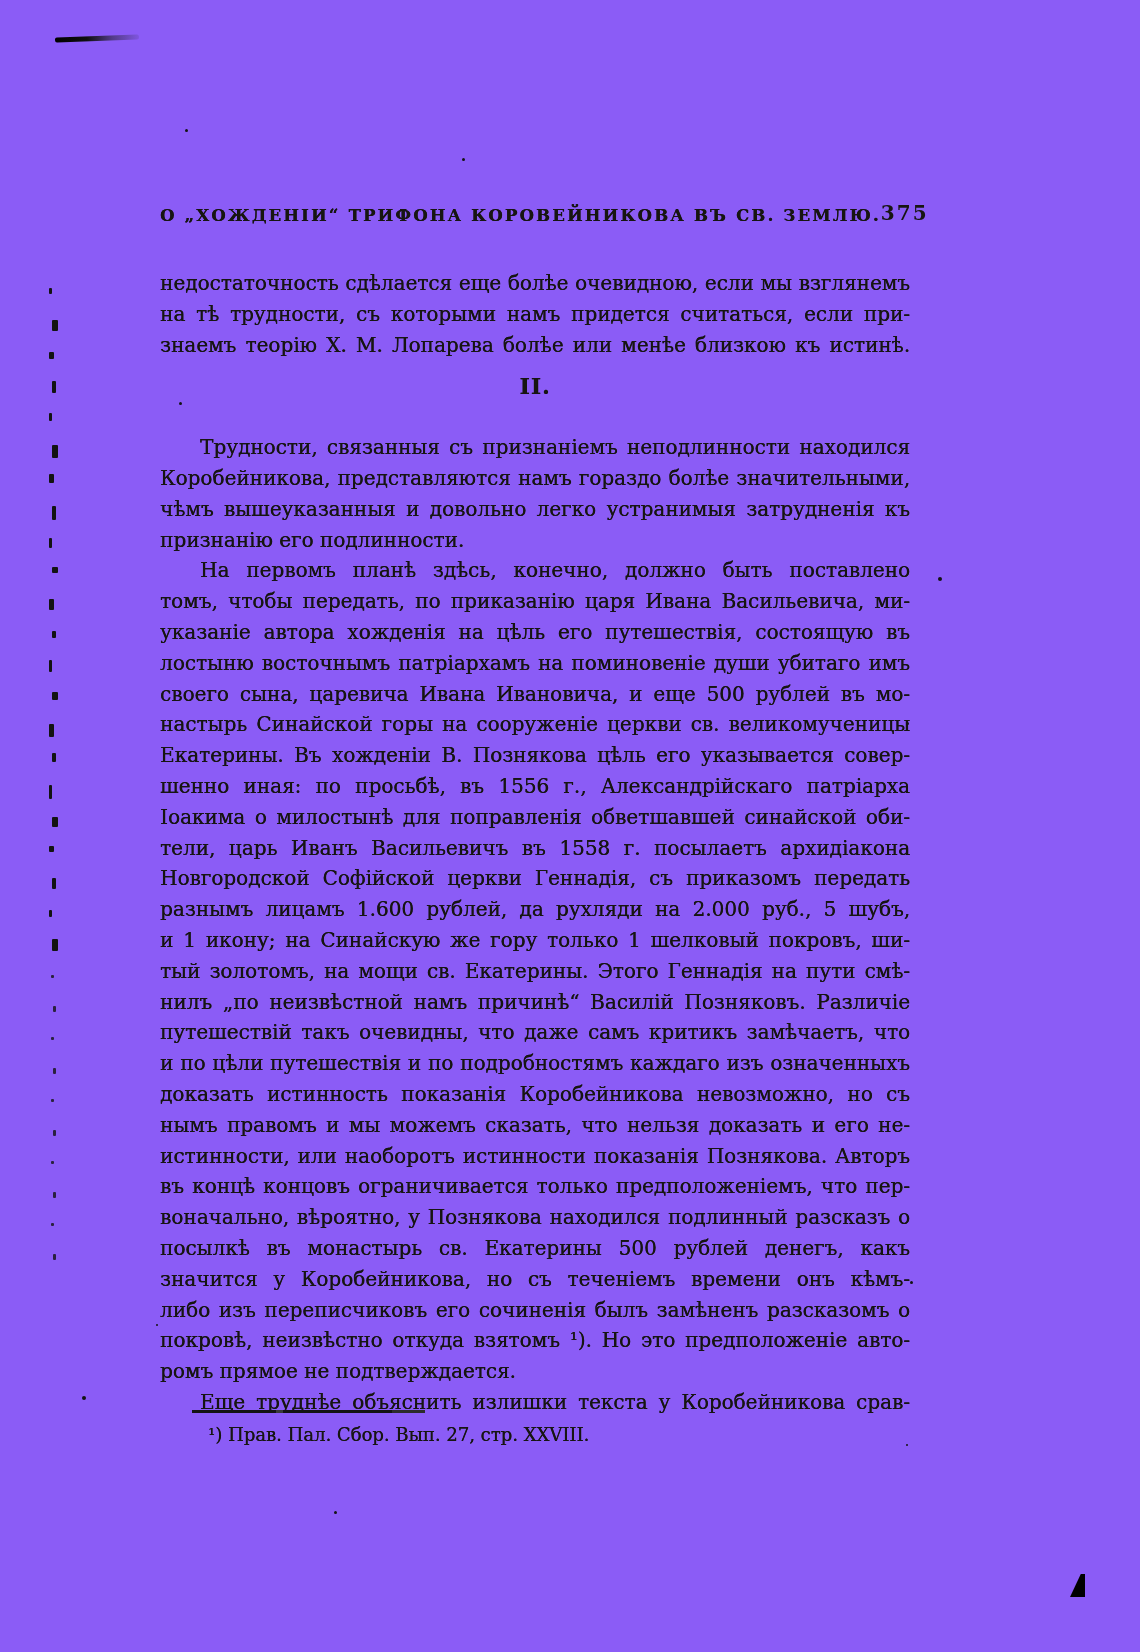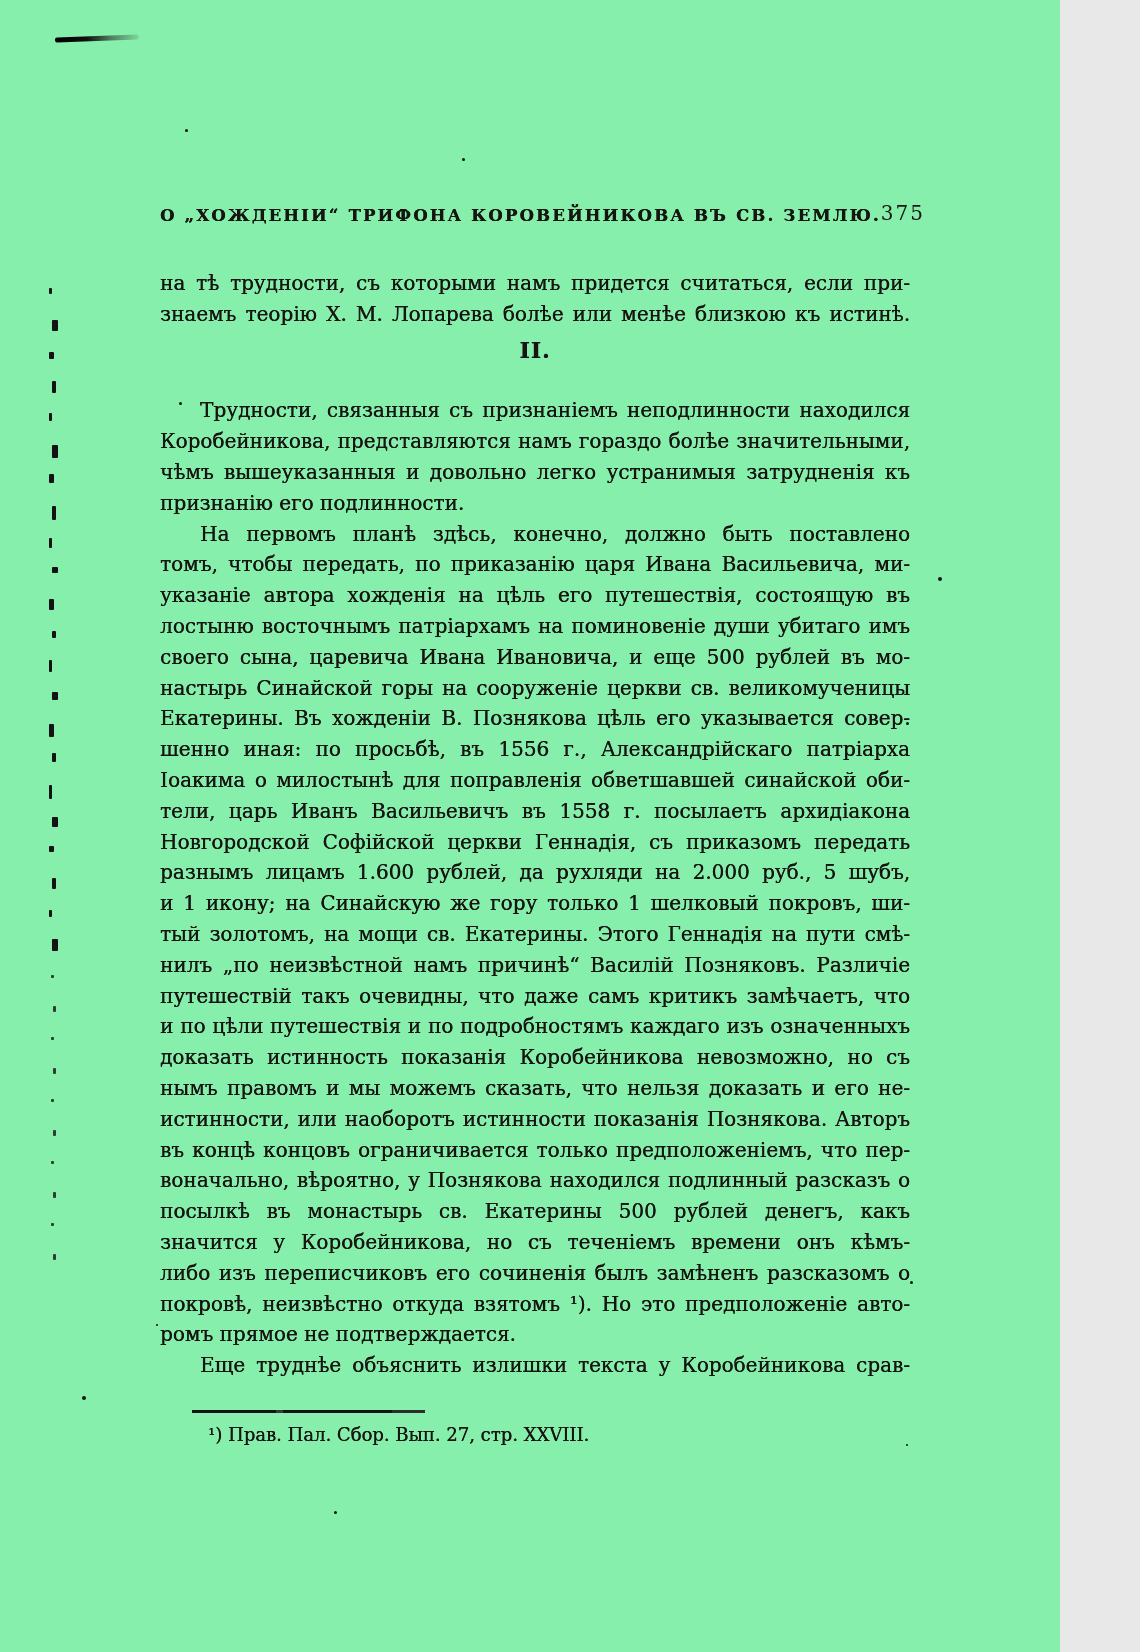--- a/index.html
+++ b/index.html
@@ -1,46 +1,46 @@
 <!DOCTYPE html>
 <html><head>
 <meta charset="utf-8">
 <style>
   html,body{margin:0;padding:0;background:#e8e8e8;}
   .page{
-    position:relative;width:1060px;height:1652px;background:#86efac;
+    position:relative;width:1140px;height:1652px;background:#8b5cf6;
     font-family:"DejaVu Serif", serif;color:#171512;overflow:hidden;
   }
   .header{
     position:absolute;top:201px;left:160px;width:750px;
     display:flex;align-items:flex-end;
   }
   .header-title{
     flex:1;text-align:center;font-size:16.5px;font-weight:bold;
     letter-spacing:2.2px;white-space:nowrap;
     text-shadow:0.3px 0 0 currentColor;
   }
   .page-number{
-    font-size:20px;font-weight:normal;letter-spacing:2px;padding-right:14px;
+    font-size:20px;font-weight:bold;letter-spacing:2px;padding-right:14px;
   }
   .textblock{
     position:absolute;top:268px;left:160px;width:750px;
     font-size:20px;line-height:30.8px;
     text-shadow:0.3px 0 0 currentColor;
   }
   .par{margin:0;}
   .tline{
     text-align:justify;text-align-last:justify;
     height:30.8px;overflow:hidden;white-space:nowrap0;
   }
   .tline.no-just{text-align-last:left;}
   .par.indent .tline:first-child{text-indent:40px;}
   .section-heading{
     text-align:center;font-size:22px;font-weight:bold;
-    line-height:30.8px;margin-top:5px;margin-bottom:30px;letter-spacing:1px;
+    line-height:30.8px;margin-top:11px;margin-bottom:30px;letter-spacing:1px;
   }
   .footnote-rule{
     position:absolute;top:1410px;left:192px;width:233px;height:2.5px;
     background:linear-gradient(90deg,#141414 0 36%,#3a3a3a 36% 39%,#141414 39% 86%,#2c2c2c 86% 100%);
   }
   .footnote{
     position:absolute;top:1421px;left:160px;width:750px;
     font-size:18px;line-height:28px;text-indent:48px;
     text-shadow:0.3px 0 0 currentColor;
   }
@@ -64,20 +64,21 @@
   <div class="pen-stroke"></div>
 
   <div class="header">
     <div class="header-title">О „ХОЖДЕНІИ“ ТРИФОНА КОРОВЕЙНИКОВА ВЪ СВ. ЗЕМЛЮ.</div>
     <div class="page-number">375</div>
   </div>
 
   <div class="textblock">
     <div id="intro-par">
         <div class="par">
+          <div class="tline">недостаточность сдѣлается еще болѣе очевидною, если мы взглянемъ</div>
           <div class="tline">на тѣ трудности, съ которыми намъ придется считаться, если при-</div>
           <div class="tline">знаемъ теорію Х. М. Лопарева болѣе или менѣе близкою къ истинѣ.</div>
         </div>
       </div>
     <div class="section-heading">II.</div>
     <div id="main-pars">
         <div class="par indent">
           <div class="tline">Трудности, связанныя съ признаніемъ неподлинности находился</div>
           <div class="tline">Коробейникова, представляются намъ гораздо болѣе значительными,</div>
           <div class="tline">чѣмъ вышеуказанныя и довольно легко устранимыя затрудненія къ</div>

